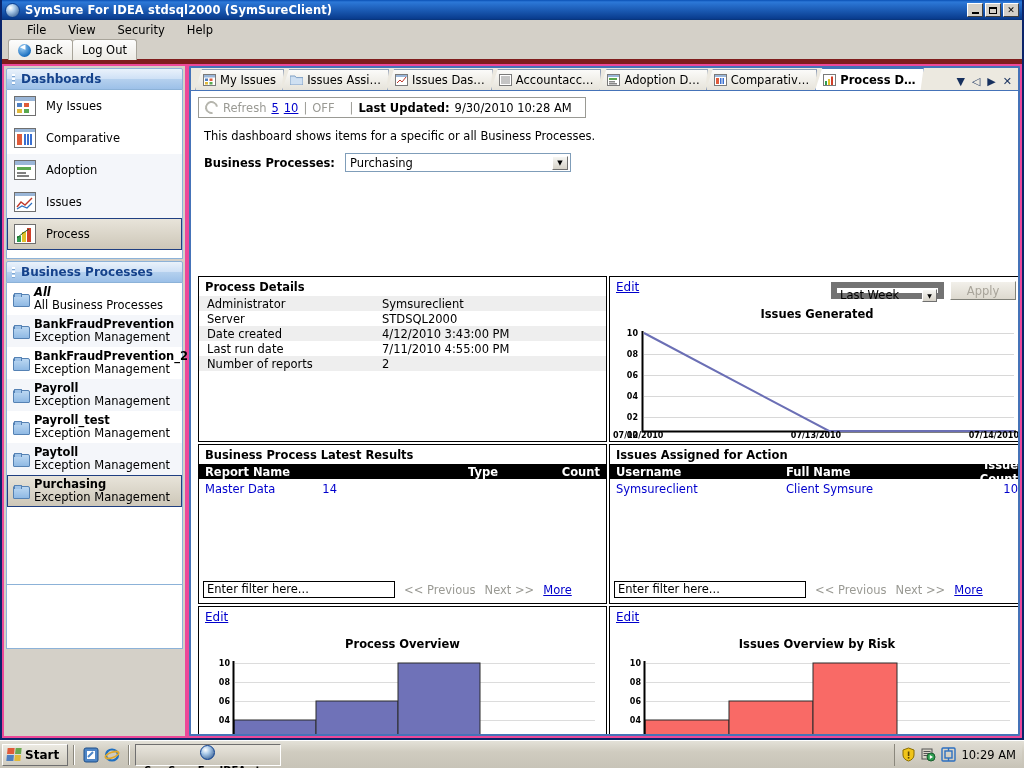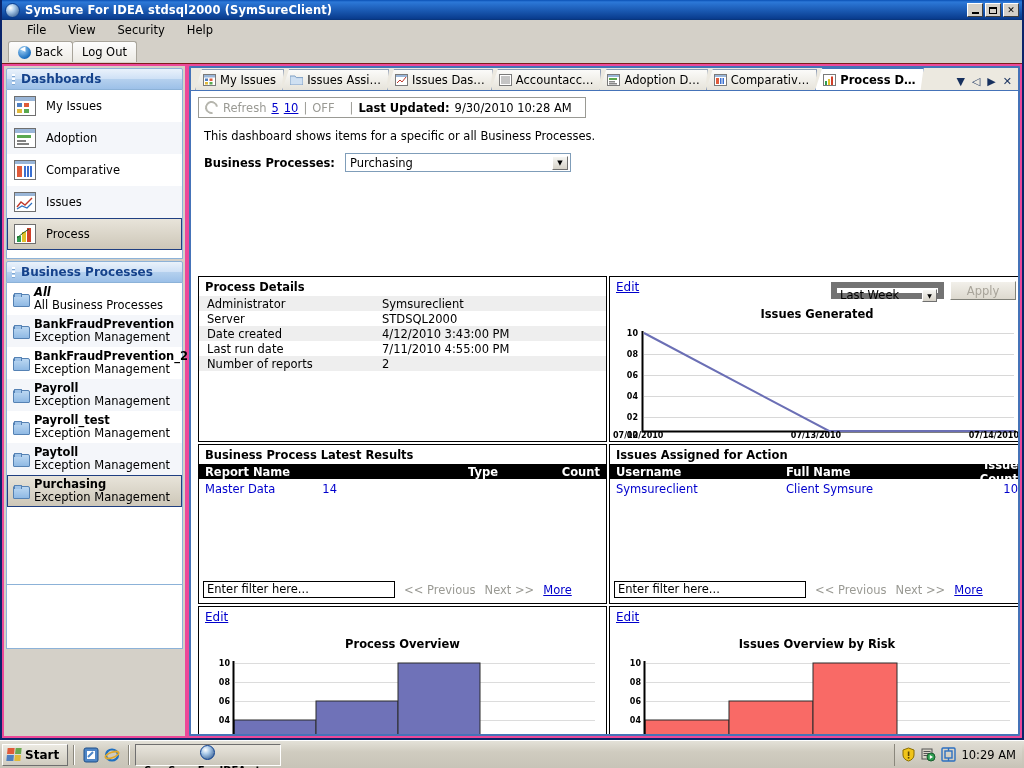--- a/index.html
+++ b/index.html
@@ -25,21 +25,21 @@
   .win-btn { width:16px; height:14px; background:#d4d0c8;
              border:1px solid; border-color:#ffffff #404040 #404040 #ffffff;
              display:flex; align-items:center; justify-content:center;
              font-size:9px; color:#000; line-height:1; font-family:"DejaVu Sans",sans-serif;}
 
   .menubar { height:20px; display:flex; align-items:center; padding-left:14px; gap:0px;
              background:#d4d0c8; }
   .menu-item { padding:2px 11px; font-size:11.5px; color:#000; }
 
   .navbar { height:24px; display:flex; align-items:center; padding-left:6px; background:#d4d0c8;
-            border-bottom:1px solid #7f1d1d; }
+            border-bottom:5px solid #7f1d1d; }
   .navtab { display:flex; align-items:center; height:21px; padding:0 9px;
             background:linear-gradient(180deg,#fdfdfd,#eceae4);
             border:1px solid #a8a49a; border-bottom:none;
             border-radius:3px 3px 0 0; font-size:11.5px; }
   .back-circle { width:13px; height:13px; border-radius:50%;
                  background:radial-gradient(circle at 35% 30%,#9fd0f5,#1a6fc0 70%,#0d4a85);
                  margin-right:4px; position:relative; }
   .back-circle::after { content:"◀"; position:absolute; left:2px; top:-1px; font-size:7px; color:#fff; }
 
   
@@ -228,42 +228,42 @@
             <svg width="20" height="18" viewBox="0 0 20 18">
                 <rect x="0" y="0" width="20" height="4" fill="#9ab6d8"></rect>
                 <rect x="2" y="6" width="5" height="4" fill="#4f7fc0"></rect>
                 <rect x="9" y="6" width="5" height="4" fill="#e05b3a"></rect>
                 <rect x="2" y="12" width="5" height="4" fill="#e0b93a"></rect>
                 <rect x="9" y="12" width="5" height="4" fill="#5aa84f"></rect>
               </svg>
           </span>
           <span>My Issues</span>
         </div>
-        <div class="dash-item alt">
-          <span class="dash-icon">
-            <svg width="20" height="18" viewBox="0 0 20 18">
-                <rect x="0" y="0" width="20" height="4" fill="#9ab6d8"></rect>
-                <rect x="2" y="6" width="14" height="3" fill="#5aa84f"></rect>
-                <rect x="2" y="11" width="9" height="2" fill="#808080"></rect>
-                <rect x="2" y="14" width="12" height="2" fill="#808080"></rect>
-              </svg>
-          </span>
-          <span>Adoption</span>
-        </div>
         <div class="dash-item">
           <span class="dash-icon">
             <svg width="20" height="18" viewBox="0 0 20 18">
                 <rect x="0" y="0" width="20" height="3" fill="#9ab6d8"></rect>
                 <rect x="2" y="5" width="5" height="11" fill="#e05b3a"></rect>
                 <rect x="9" y="5" width="2" height="11" fill="#3a6fd0"></rect>
                 <rect x="12" y="5" width="2" height="11" fill="#3a6fd0"></rect>
                 <rect x="15" y="5" width="2" height="11" fill="#3a6fd0"></rect>
               </svg>
           </span>
           <span>Comparative</span>
+        </div>
+        <div class="dash-item alt">
+          <span class="dash-icon">
+            <svg width="20" height="18" viewBox="0 0 20 18">
+                <rect x="0" y="0" width="20" height="4" fill="#9ab6d8"></rect>
+                <rect x="2" y="6" width="14" height="3" fill="#5aa84f"></rect>
+                <rect x="2" y="11" width="9" height="2" fill="#808080"></rect>
+                <rect x="2" y="14" width="12" height="2" fill="#808080"></rect>
+              </svg>
+          </span>
+          <span>Adoption</span>
         </div>
         <div class="dash-item alt">
           <span class="dash-icon">
             <svg width="20" height="18" viewBox="0 0 20 18">
                 <rect x="0" y="0" width="20" height="3" fill="#9ab6d8"></rect>
                 <rect x="1" y="4" width="18" height="13" fill="#ffffff"></rect>
                 <polyline points="2,14 6,9 10,12 17,5" fill="none" stroke="#c0392b" stroke-width="1.4"></polyline>
                 <polyline points="2,16 7,13 12,15 17,10" fill="none" stroke="#2c6fc0" stroke-width="1.2"></polyline>
               </svg>
           </span>

